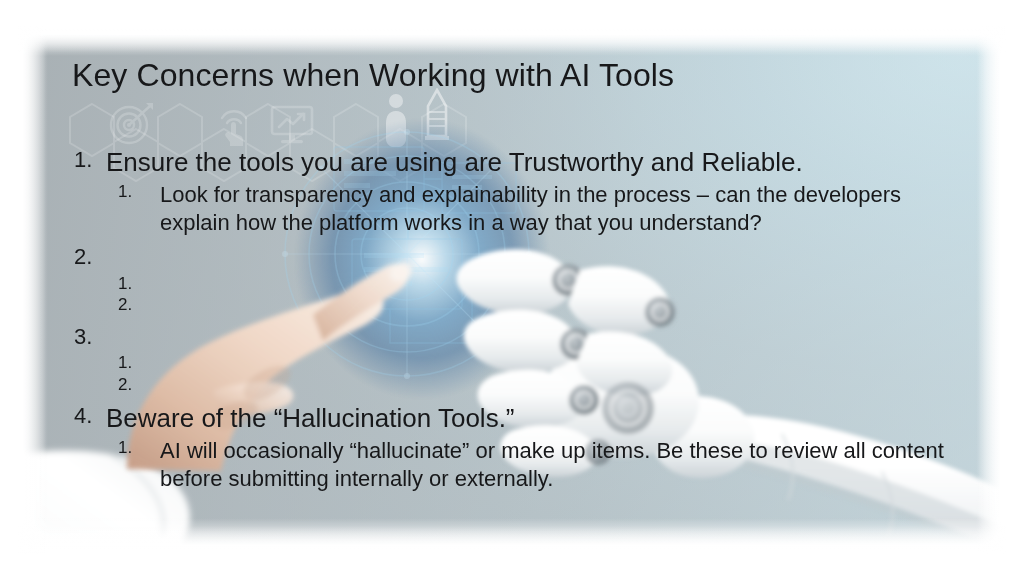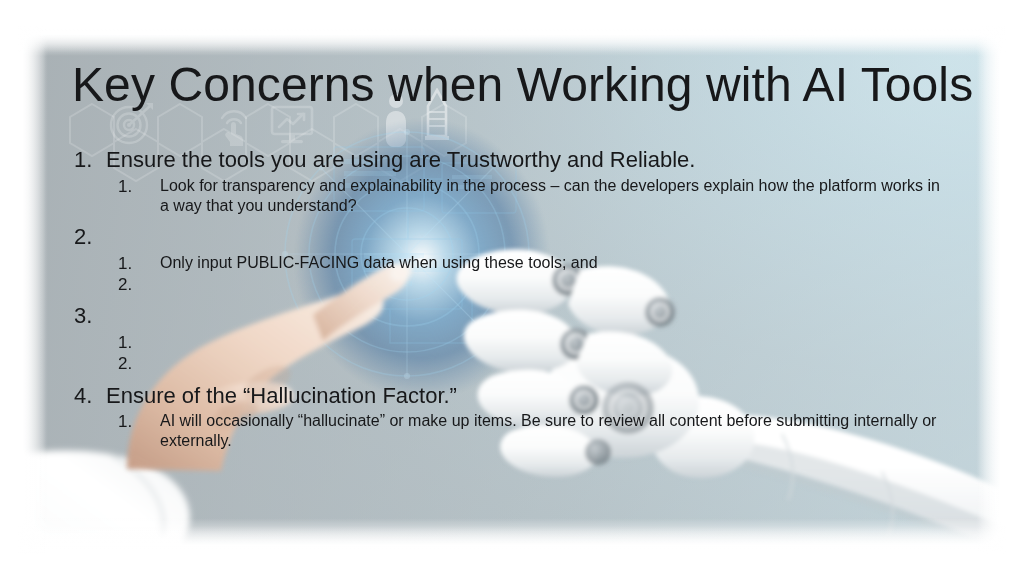--- a/index.html
+++ b/index.html
@@ -101,21 +101,21 @@
       linear-gradient(to top,    #fff 0px, #fff 22px, rgba(255,255,255,0) 50px);
   }
 
   
   .text-layer{position:absolute; inset:0;}
 
   #slide-title{
     position:absolute;
     left:72px; top:58px;
     width:880px;
-    font-size:48px;
+    font-size:32px;
     font-weight:300;
     color:#17181a;
     letter-spacing:.1px;
     line-height:1.12;
     white-space:nowrap;
   }
 
   .outline{
     position:absolute;
     left:60px; top:146px;
@@ -131,42 +131,42 @@
     width:46px;
     flex:0 0 46px;
     text-align:left;
     padding-left:14px;
     box-sizing:border-box;
     font-size:22px;
     color:#17181a;
     line-height:1.30;
   }
   .lvl1 .txt{
-    font-size:22px;
+    font-size:26px;
     color:#17181a;
     line-height:1.30;
   }
 
   .lvl2{
     display:flex;
     align-items:flex-start;
     margin:0;
   }
   .lvl2 .num{
     width:100px;
     flex:0 0 100px;
     text-align:left;
     padding-left:58px;
     box-sizing:border-box;
     font-size:17px;
     color:#17181a;
     line-height:1.26;
   }
   .lvl2 .txt{
-    font-size:16px;
+    font-size:22px;
     color:#17181a;
     line-height:1.26;
     max-width:790px;
   }
 
   .grp{margin-bottom:7px;}
   .grp:last-child{margin-bottom:0;}
 </style>
 </head>
 <body>
@@ -440,21 +440,20 @@
           <div class="txt">Look for transparency and explainability in the process – can the developers explain how the platform works in a way that you understand?</div>
         </div>
       </div>
 
       <div class="grp">
         <div class="lvl1">
           <div class="num">2.</div>
         </div>
         <div class="lvl2">
           <div class="num">1.</div>
-          <div class="txt">Only input PUBLIC-FACING data when using these tools; and</div>
         </div>
         <div class="lvl2">
           <div class="num">2.</div>
         </div>
       </div>
 
       <div class="grp">
         <div class="lvl1">
           <div class="num">3.</div>
         </div>
@@ -462,23 +461,23 @@
           <div class="num">1.</div>
         </div>
         <div class="lvl2">
           <div class="num">2.</div>
         </div>
       </div>
 
       <div class="grp">
         <div class="lvl1">
           <div class="num">4.</div>
-          <div class="txt">Ensure of the “Hallucination Factor.”</div>
+          <div class="txt">Beware of the “Hallucination Tools.”</div>
         </div>
         <div class="lvl2">
           <div class="num">1.</div>
-          <div class="txt">AI will occasionally “hallucinate” or make up items. Be sure to review all content before submitting internally or externally.</div>
+          <div class="txt">AI will occasionally “hallucinate” or make up items. Be these to review all content before submitting internally or externally.</div>
         </div>
       </div>
 
     </div>
   </div>
 </div>
 
 </body></html>

